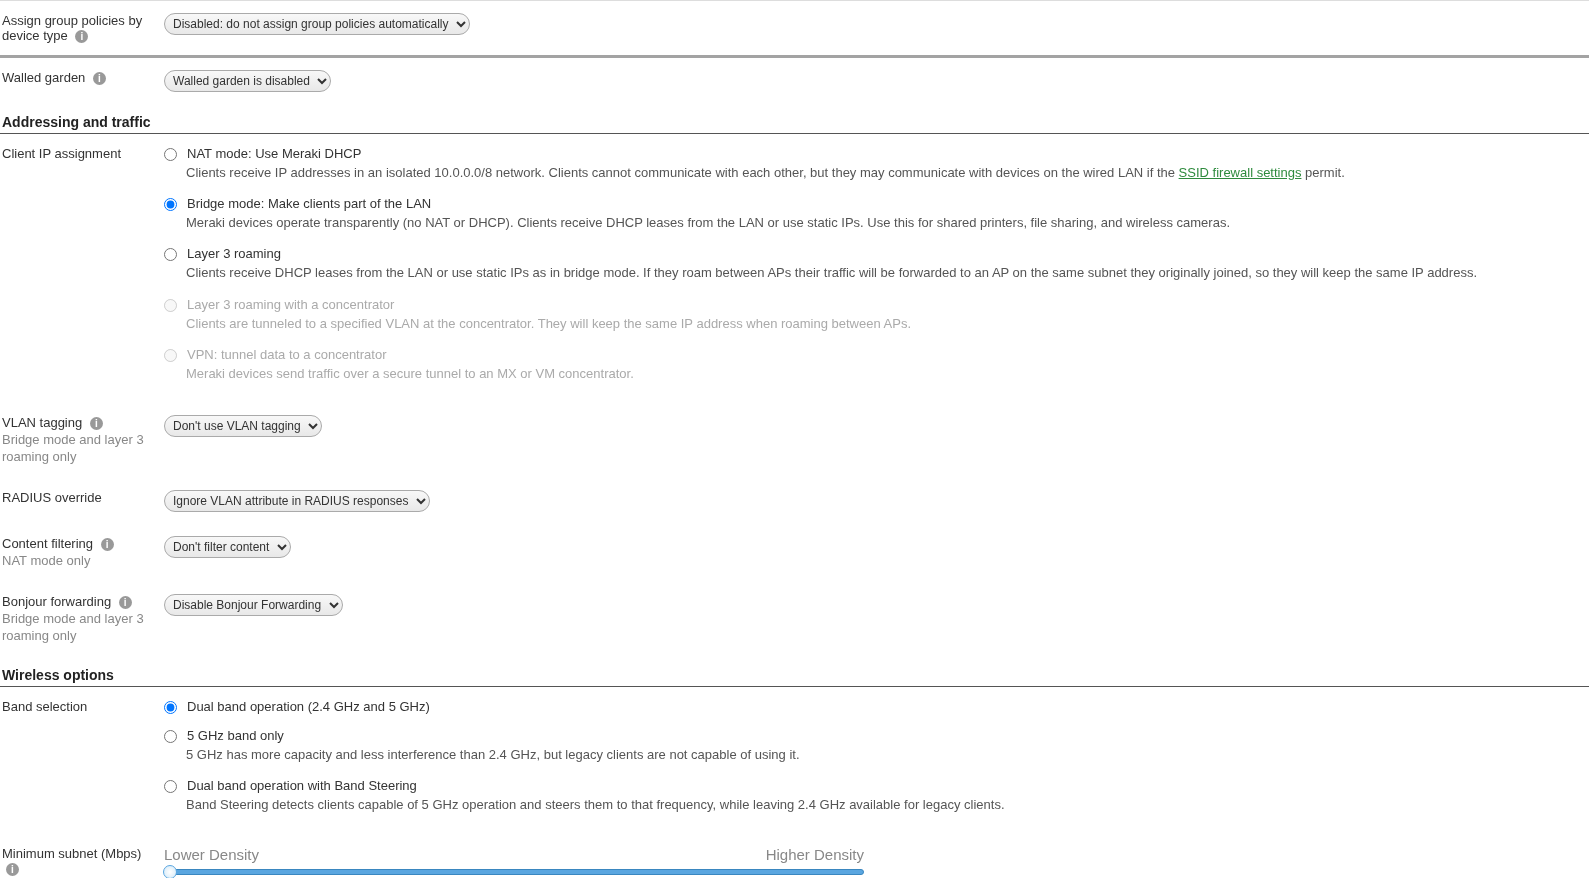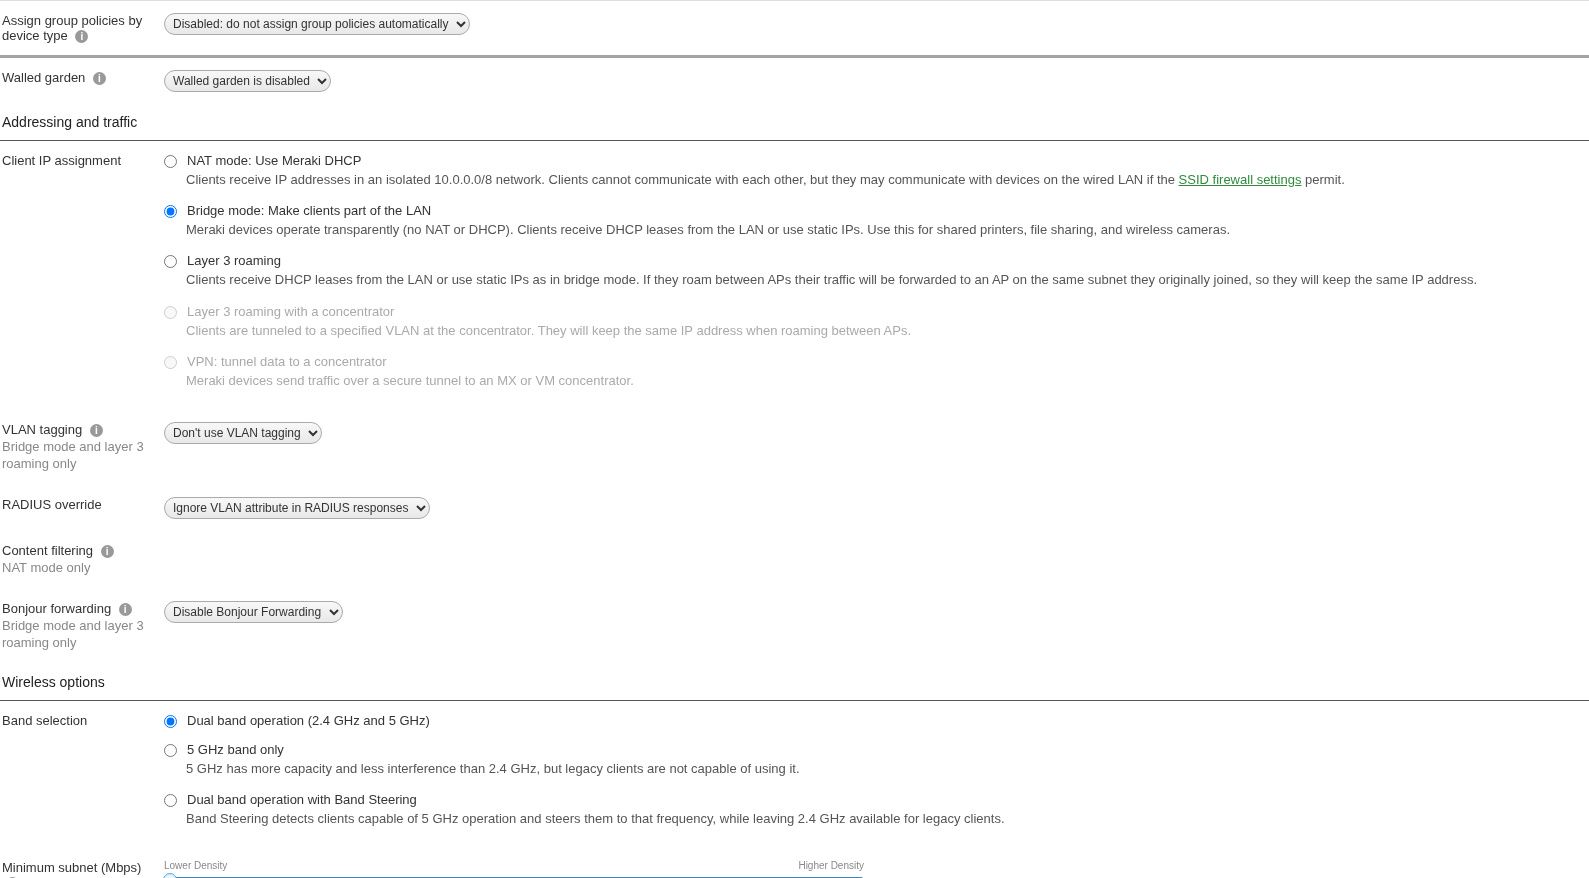--- a/index.html
+++ b/index.html
@@ -28,24 +28,24 @@
     font-size: 13px;
     color: #888;
     line-height: 1.3;
     margin-top: 2px;
   }
   .value-col {
     flex: 1;
   }
   .section-header {
     font-size: 14px;
-    font-weight: normal;
+    font-weight: bold;
     color: #222;
     border-bottom: 1px solid #555;
-    padding: 6px 2px 10px 2px;
+    padding: 6px 2px 3px 2px;
     margin-top: 4px;
   }
   .info-icon {
     display: inline-block;
     width: 13px;
     height: 13px;
     border-radius: 50%;
     background: #999;
     color: #fff;
     font-size: 10px;
@@ -89,21 +89,21 @@
     color: #aaa;
   }
   a.green-link { color: #2e8b3d; text-decoration: underline; }
   .slider-wrap {
     width: 700px;
     position: relative;
   }
   .slider-labels-top {
     display: flex;
     justify-content: space-between;
-    font-size: 10px;
+    font-size: 15px;
     color: #888;
     margin-bottom: 6px;
     text-align: right;
   }
   .slider-track {
     position: relative;
     height: 6px;
     background: #5aa6e0;
     border-radius: 3px;
     border: 1px solid #3a87c0;
@@ -198,20 +198,25 @@
         <option>Ignore VLAN attribute in RADIUS responses</option>
       </select>
     </div>
   </div>
 
   <div class="row no-border">
     <div class="label-col">
       <span>Content filtering</span>
       <span class="info-icon">i</span>
       <div class="sublabel">NAT mode only</div>
+    </div>
+    <div class="value-col">
+      <select>
+        <option>Don't filter content</option>
+      </select>
     </div>
   </div>
 
   <div class="row no-border">
     <div class="label-col">
       <span>Bonjour forwarding</span>
       <span class="info-icon">i</span>
       <div class="sublabel">Bridge mode and layer 3 roaming only</div>
     </div>
     <div class="value-col">

